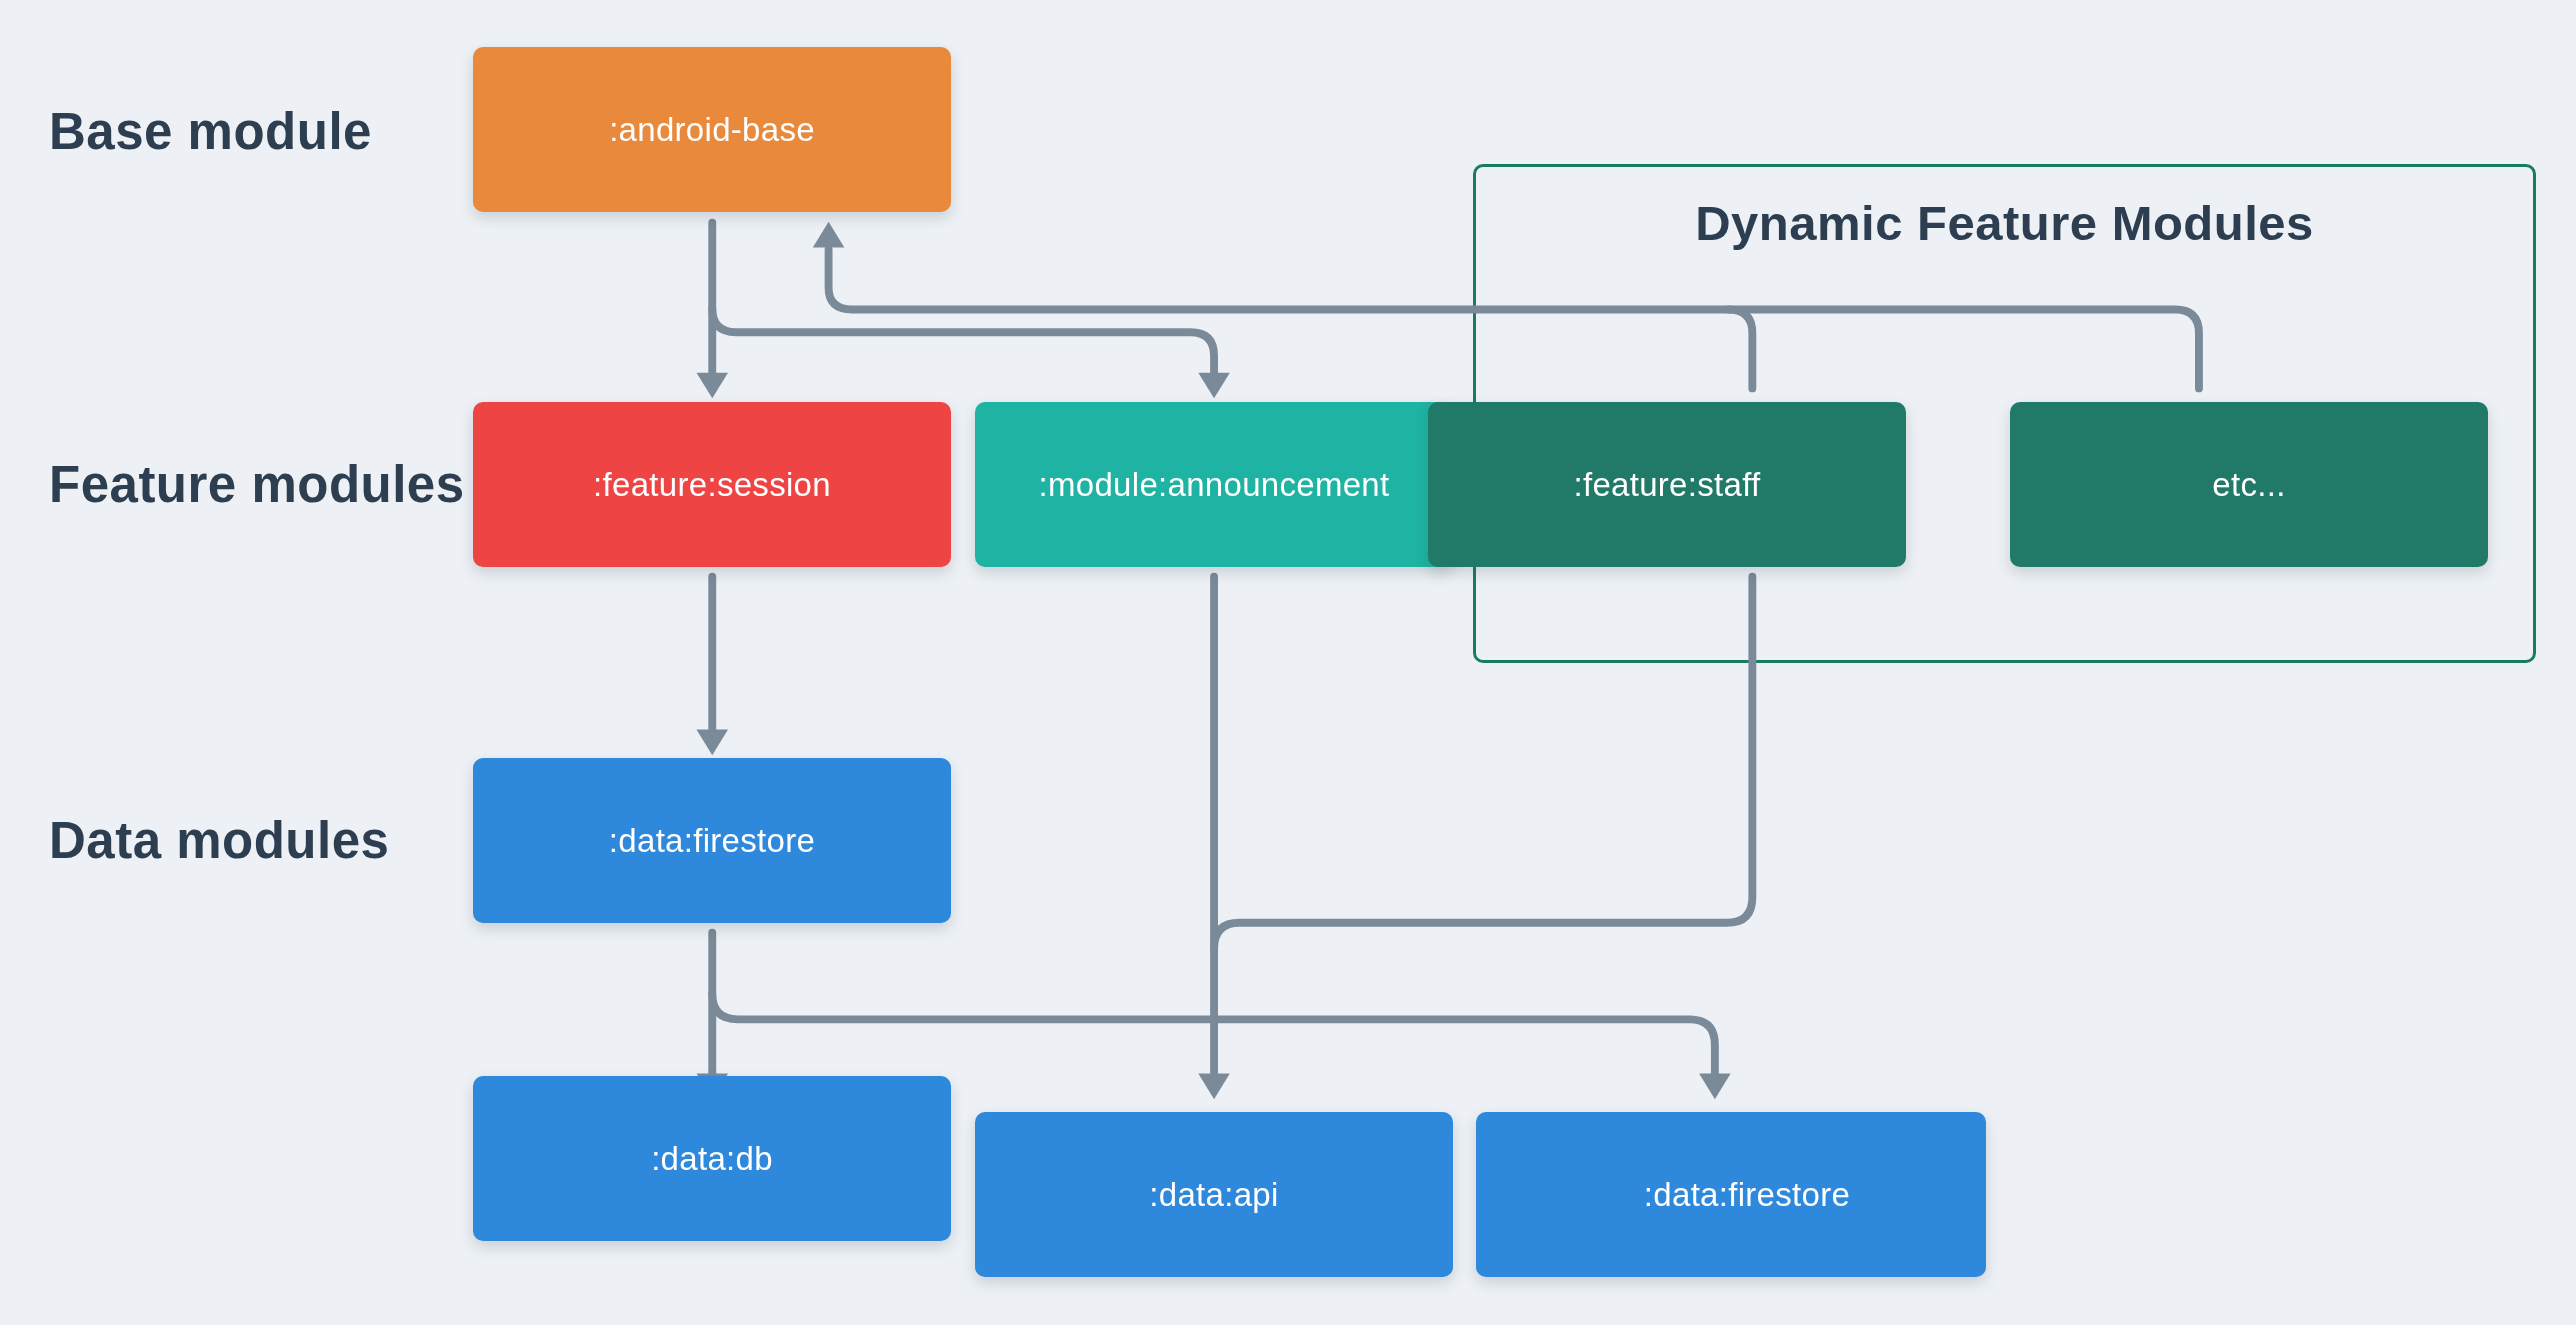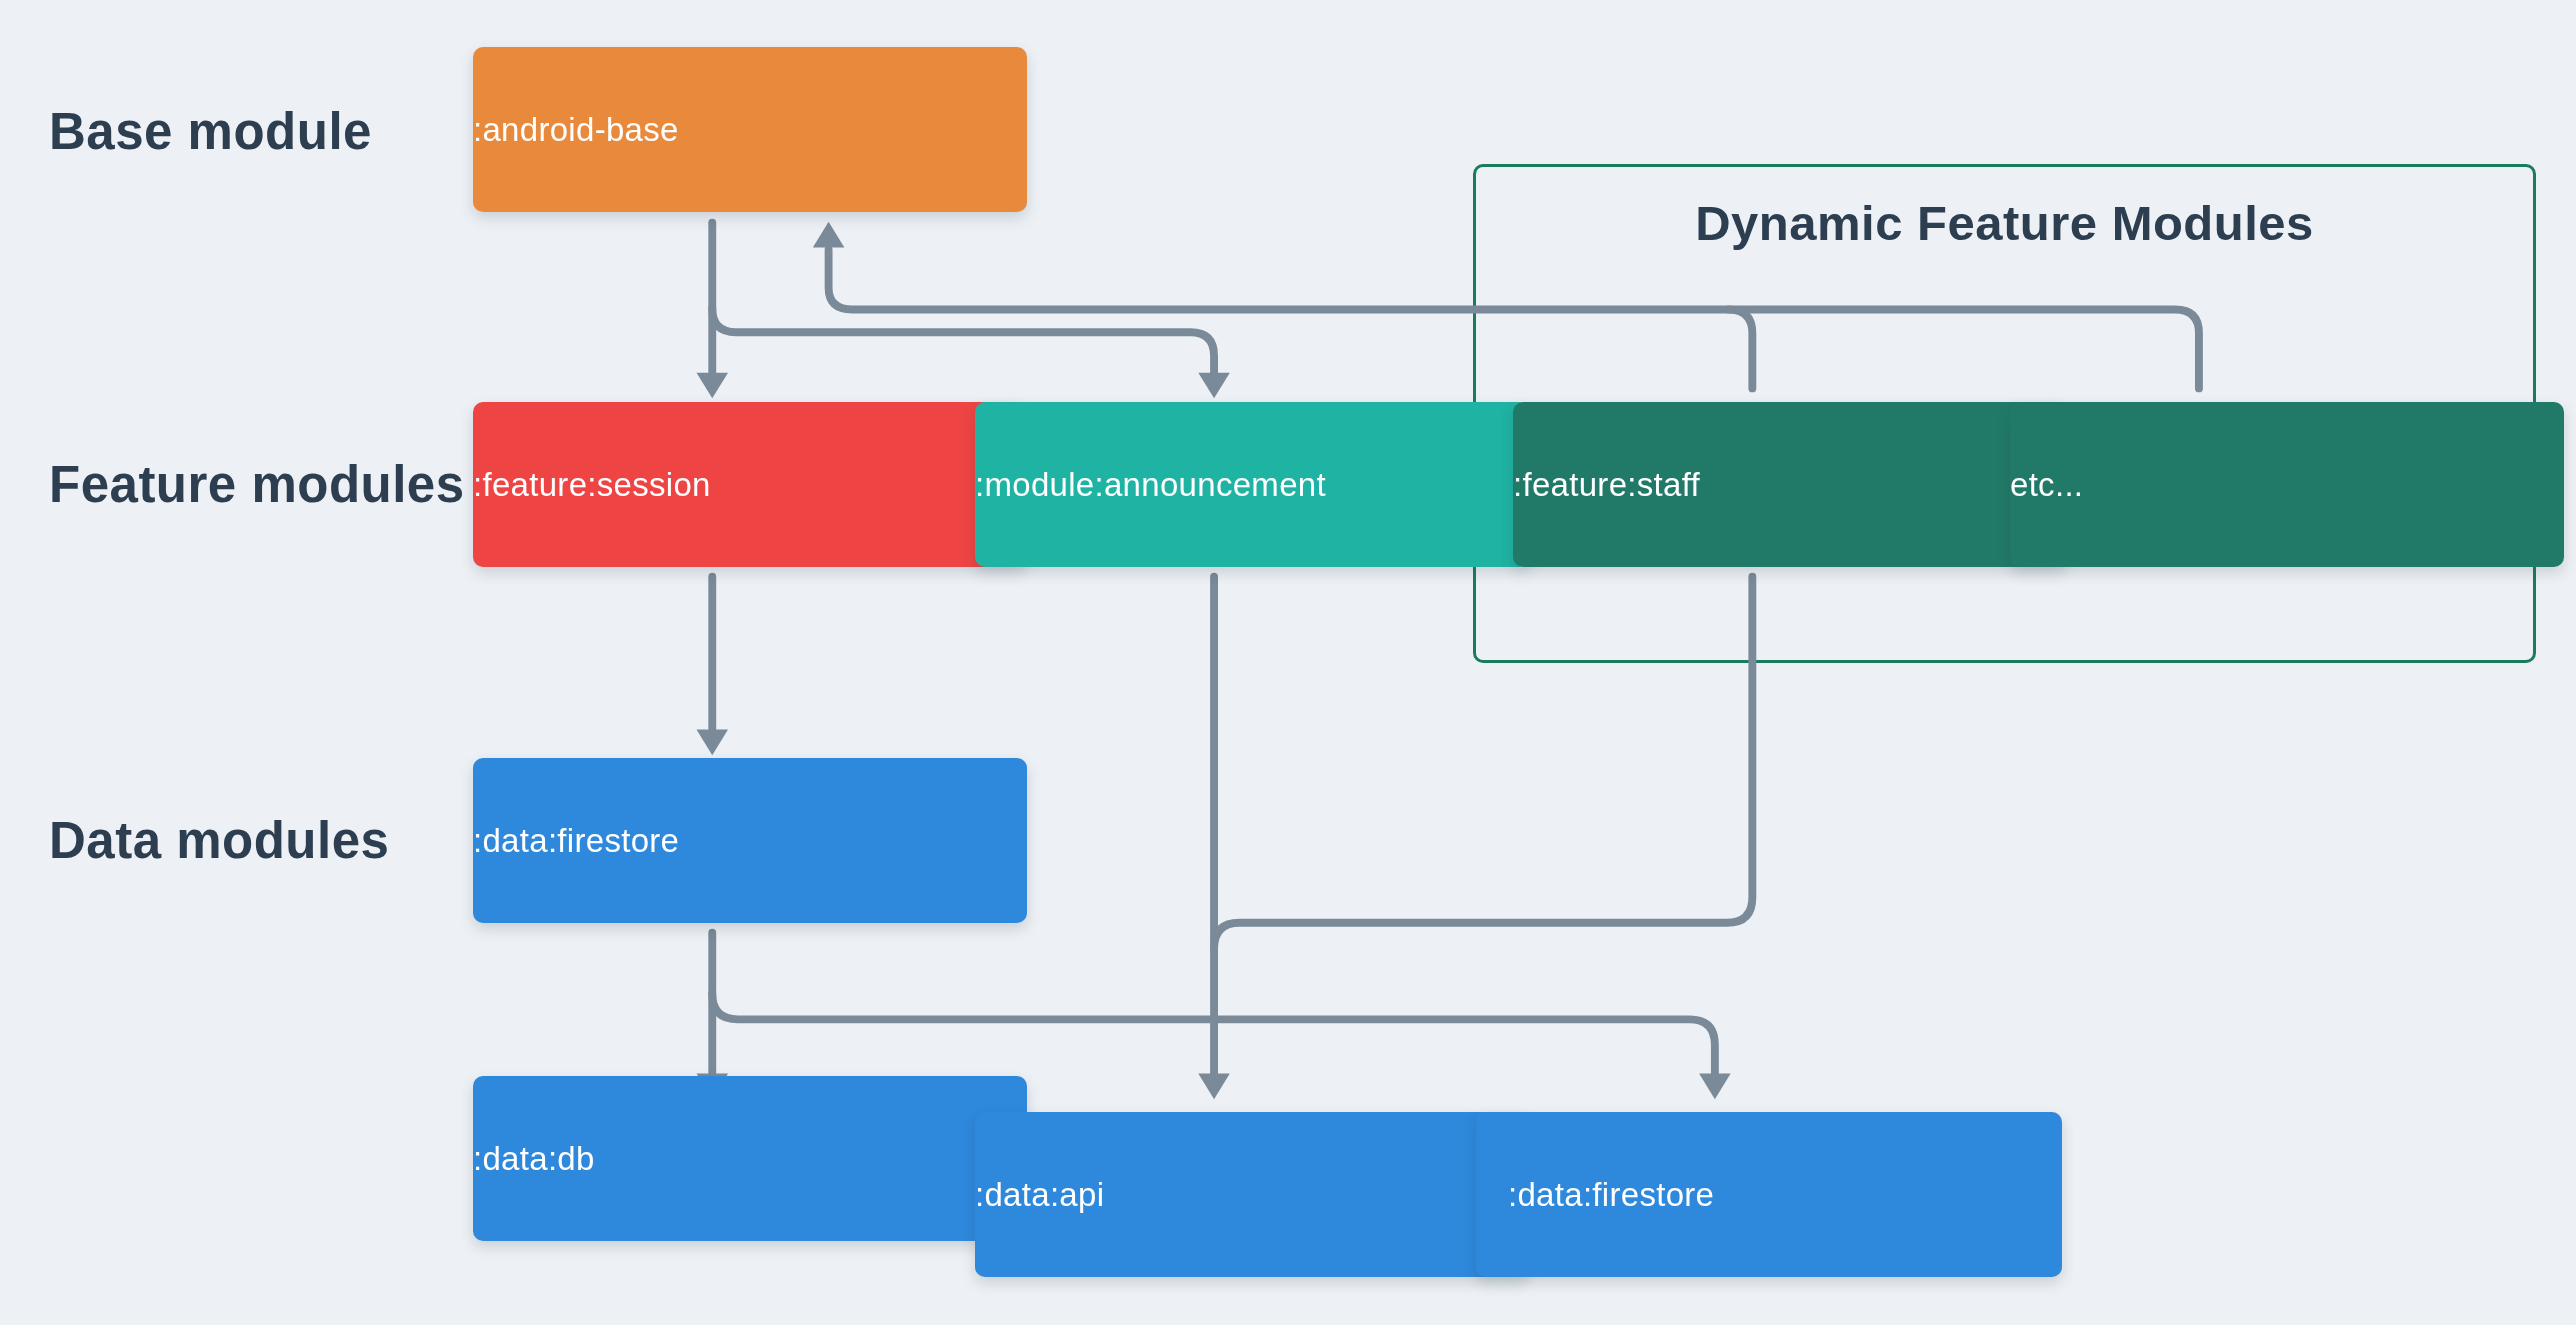--- a/index.html
+++ b/index.html
@@ -18,30 +18,30 @@
   }
   .dfm-title{
     position:absolute;top:28px;left:0;width:100%;text-align:center;
     font-size:49px;font-weight:600;color:#2C3E50;letter-spacing:0.5px;
   }
   .row-label{
     position:absolute;left:49px;transform:translateY(-50%);
     font-size:51px;font-weight:700;color:#2C3E50;letter-spacing:0.5px;white-space:nowrap;
   }
   .node{
-    position:absolute;width:554px;height:165px;border-radius:10px;
-    display:flex;align-items:center;justify-content:flex-start;
+    position:absolute;width:478px;height:165px;border-radius:10px;
+    display:flex;align-items:center;justify-content:center;
     box-shadow:0 6px 14px rgba(45,62,80,0.18);
   }
   .node-label{color:#ffffff;font-size:33px;font-weight:400;letter-spacing:0.3px;white-space:nowrap;}
   
   .pos-android-base{left:473px;top:47px;}
   .pos-feature-session{left:473px;top:402px;}
   .pos-feature-announcement{left:975px;top:402px;}
-  .pos-feature-staff{left:1513px;top:402px;border-radius:10px;}
+  .pos-feature-staff{left:1428px;top:402px;border-radius:10px;}
   .pos-feature-etc{left:2010px;top:402px;}
   .pos-data-repository{left:473px;top:758px;}
   .pos-data-db{left:473px;top:1076px;}
   .pos-data-api{left:975px;top:1112px;}
   .pos-data-firestore{left:1476px;top:1112px;}
   .lbl-base{top:131px;}
   .lbl-feature{top:484px;}
   .lbl-data{top:840px;}
 </style>
 </head>

